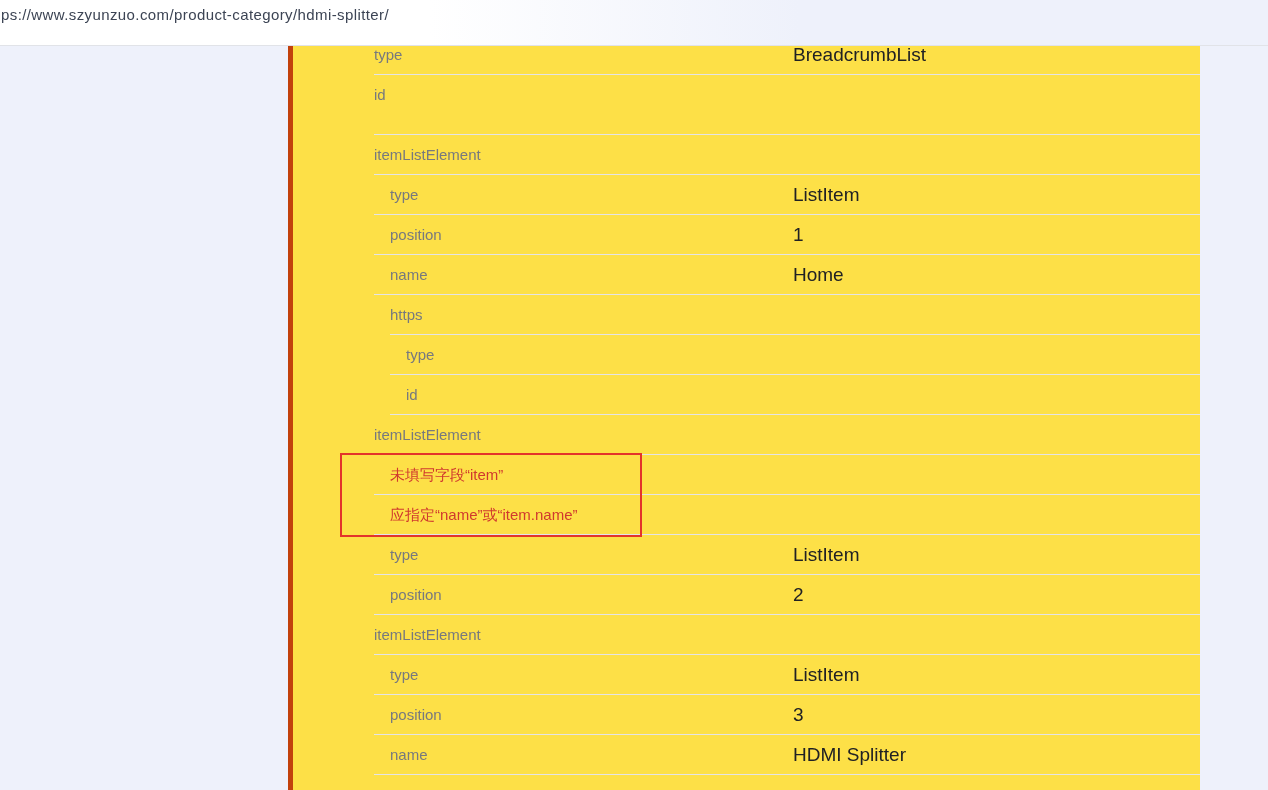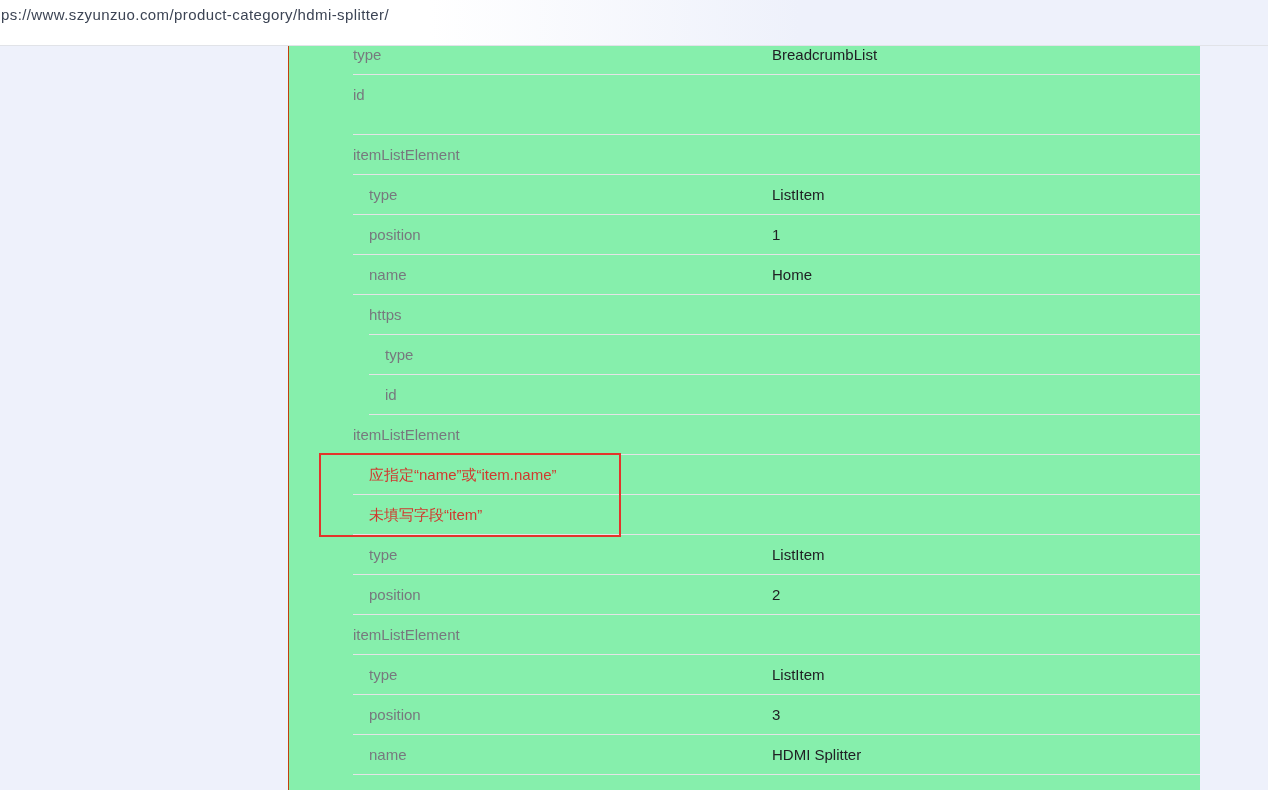--- a/index.html
+++ b/index.html
@@ -17,41 +17,41 @@
   .topbar .url {
     position:absolute; left:1px; top:5px;
     font-size:15px; line-height:20px; letter-spacing:.4px;
     color:#3c4454; white-space:nowrap;
   }
   
   .page-body { display:flex; width:1268px; height:744px; }
   .sidebar { width:288px; height:744px; background:#eef1fb; flex:0 0 auto; }
   .panel {
     width:912px; height:744px; flex:0 0 auto;
-    background:#86efac;
-    border-left:1px solid #c2410c;
-    overflow:hidden; position:relative;
+    background:#fde047;
+    border-left:5px solid #c2410c;
+    overflow:hidden; position:relative;padding-left:17px;
   }
   .right-gutter { flex:1 1 auto; background:#eef1fb; }
   
   .rows { position:relative; margin-top:-11px; width:911px; }
   .row { position:relative; height:40px; width:100%; }
   .row.tall { height:60px; }
   .row .divider {
     position:absolute; bottom:0; right:0; height:0;
     border-bottom:1px solid #e4e4e6;
   }
   .key {
     position:absolute; top:10px;
     font-size:15px; line-height:20px; color:#77797e; white-space:nowrap;
   }
   .key.err { color:#d0392e; }
   .value {
     position:absolute; left:483px; right:14px; top:10px;
-    font-size:15px; line-height:20px; color:#202124;
+    font-size:19px; line-height:20px; color:#202124;
     word-break:break-all;
   }
   
   .error-box {
     position:absolute; left:30px; top:418px;
     width:302px; height:84px;
     border:2px solid #e3342b;
     pointer-events:none; z-index:3;
   }
 </style>
@@ -105,25 +105,25 @@
         </div>
         <div class="row">
           <span class="key" style="left: 96px;">id</span>
           <div class="divider" style="left: 80px;"></div>
         </div>
         <div class="row">
           <span class="key" style="left: 64px;">itemListElement</span>
           <div class="divider" style="left: 64px;"></div>
         </div>
         <div class="row">
-          <span class="key err" style="left: 80px;">应指定“name”或“item.name”</span>
+          <span class="key err" style="left: 80px;">未填写字段“item”</span>
           <div class="divider" style="left: 64px;"></div>
         </div>
         <div class="row">
-          <span class="key err" style="left: 80px;">未填写字段“item”</span>
+          <span class="key err" style="left: 80px;">应指定“name”或“item.name”</span>
           <div class="divider" style="left: 64px;"></div>
         </div>
         <div class="row">
           <span class="key" style="left: 80px;">type</span>
           <span class="value">ListItem</span>
           <div class="divider" style="left: 64px;"></div>
         </div>
         <div class="row">
           <span class="key" style="left: 80px;">position</span>
           <span class="value">2</span>

